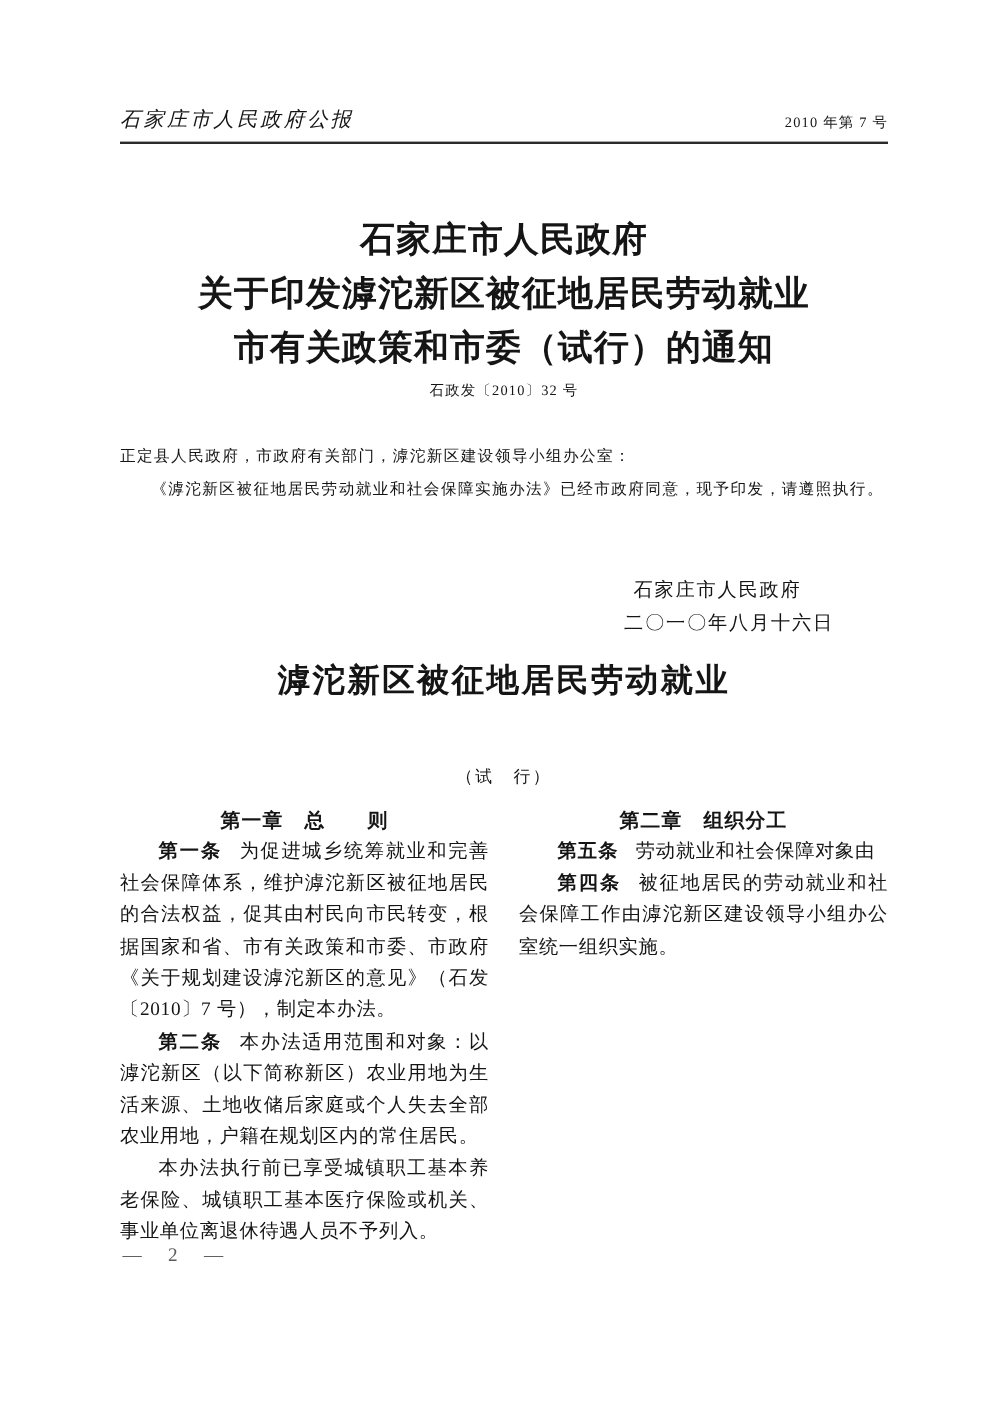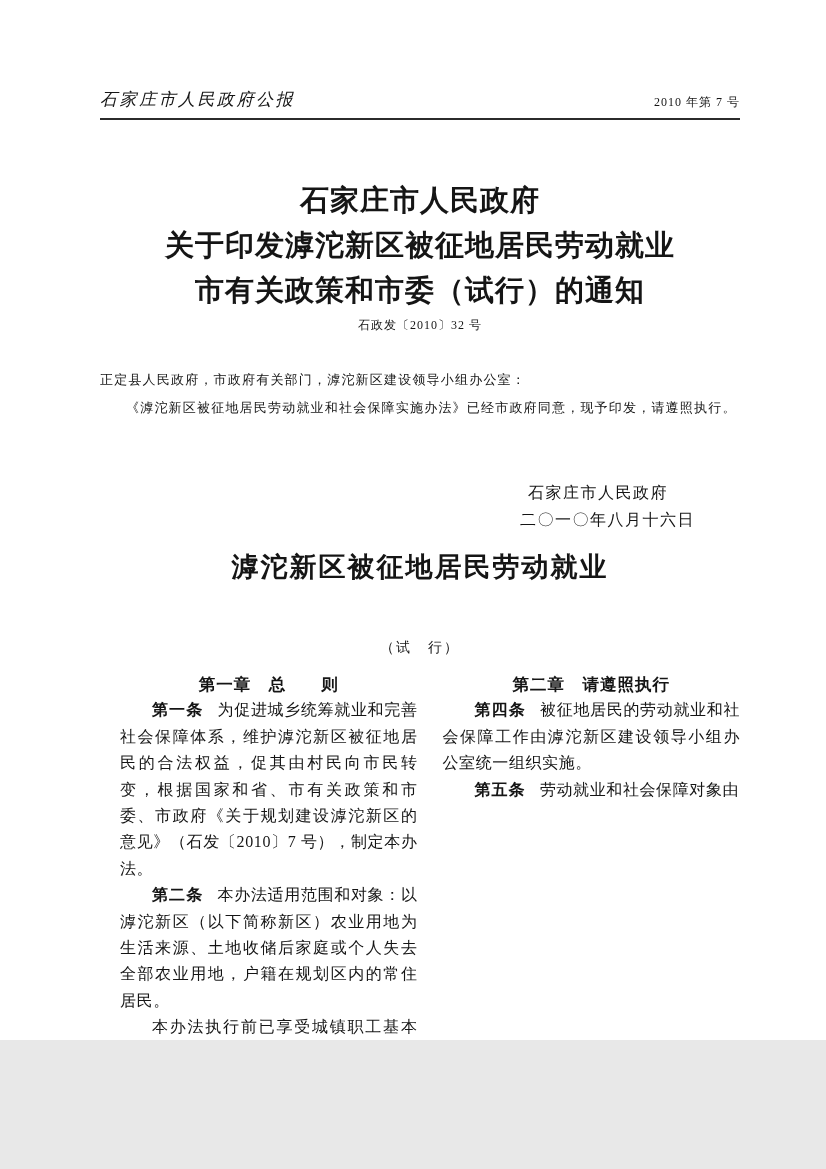--- a/index.html
+++ b/index.html
@@ -1,19 +1,19 @@
 <!DOCTYPE html>
 <html lang="zh"><head>
 <meta charset="utf-8">
 <style>
   html, body { margin: 0; padding: 0; background: #e8e8e8; }
   .page {
     position: relative;
     width: 826px;
-    height: 1040px;
+    height: 1169px;
     margin: 0 auto;
     background: #ffffff;
     color: #151515;
     font-family: "Liberation Serif", "DejaVu Serif", serif;
     overflow: hidden;
   }
 
   
   .header {
     position: absolute;
@@ -95,21 +95,20 @@
   }
 
   
   .columns {
     position: absolute;
     left: 100px; right: 86px; top: 671px;
     display: flex;
     gap: 25px;
     font-size: 16px;
     line-height: 26.4px;
-    margin-left: 20px;
   }
   .col { flex: 1; text-align: justify; letter-spacing: 0.6px; }
   .para { margin: 0; text-indent: 2em; }
   .lbl {
     font-family: "Liberation Sans", "DejaVu Sans", sans-serif;
     font-weight: bold;
     margin-right: 0.9em;
     letter-spacing: 1px;
   }
   .chapter {
@@ -169,22 +168,22 @@
   <div class="columns">
 
     <div class="col">
       <p class="chapter">第一章　总　　则</p>
       <p class="para"><b class="lbl">第一条</b><span>为促进城乡统筹就业和完善社会保障体系，维护滹沱新区被征地居民的合法权益，促其由村民向市民转变，根据国家和省、市有关政策和市委、市政府《关于规划建设滹沱新区的意见》（石发〔2010〕7 号），制定本办法。</span></p>
       <p class="para"><b class="lbl">第二条</b><span>本办法适用范围和对象：以滹沱新区（以下简称新区）农业用地为生活来源、土地收储后家庭或个人失去全部农业用地，户籍在规划区内的常住居民。</span></p>
       <p class="para">本办法执行前已享受城镇职工基本养老保险、城镇职工基本医疗保险或机关、事业单位离退休待遇人员不予列入。</p>
     </div>
 
     <div class="col">
-      <p class="chapter">第二章　请遵照执行</p>
+      <p class="chapter">第二章　组织分工</p>
+      <p class="para"><b class="lbl">第五条</b><span>劳动就业和社会保障对象由</span></p>
       <p class="para"><b class="lbl">第四条</b><span>被征地居民的劳动就业和社会保障工作由滹沱新区建设领导小组办公室统一组织实施。</span></p>
-      <p class="para"><b class="lbl">第五条</b><span>劳动就业和社会保障对象由</span></p>
     </div>
 
   </div>
 
   <div class="footer">— 2 —</div>
 
 </div>
 
 </body></html>

